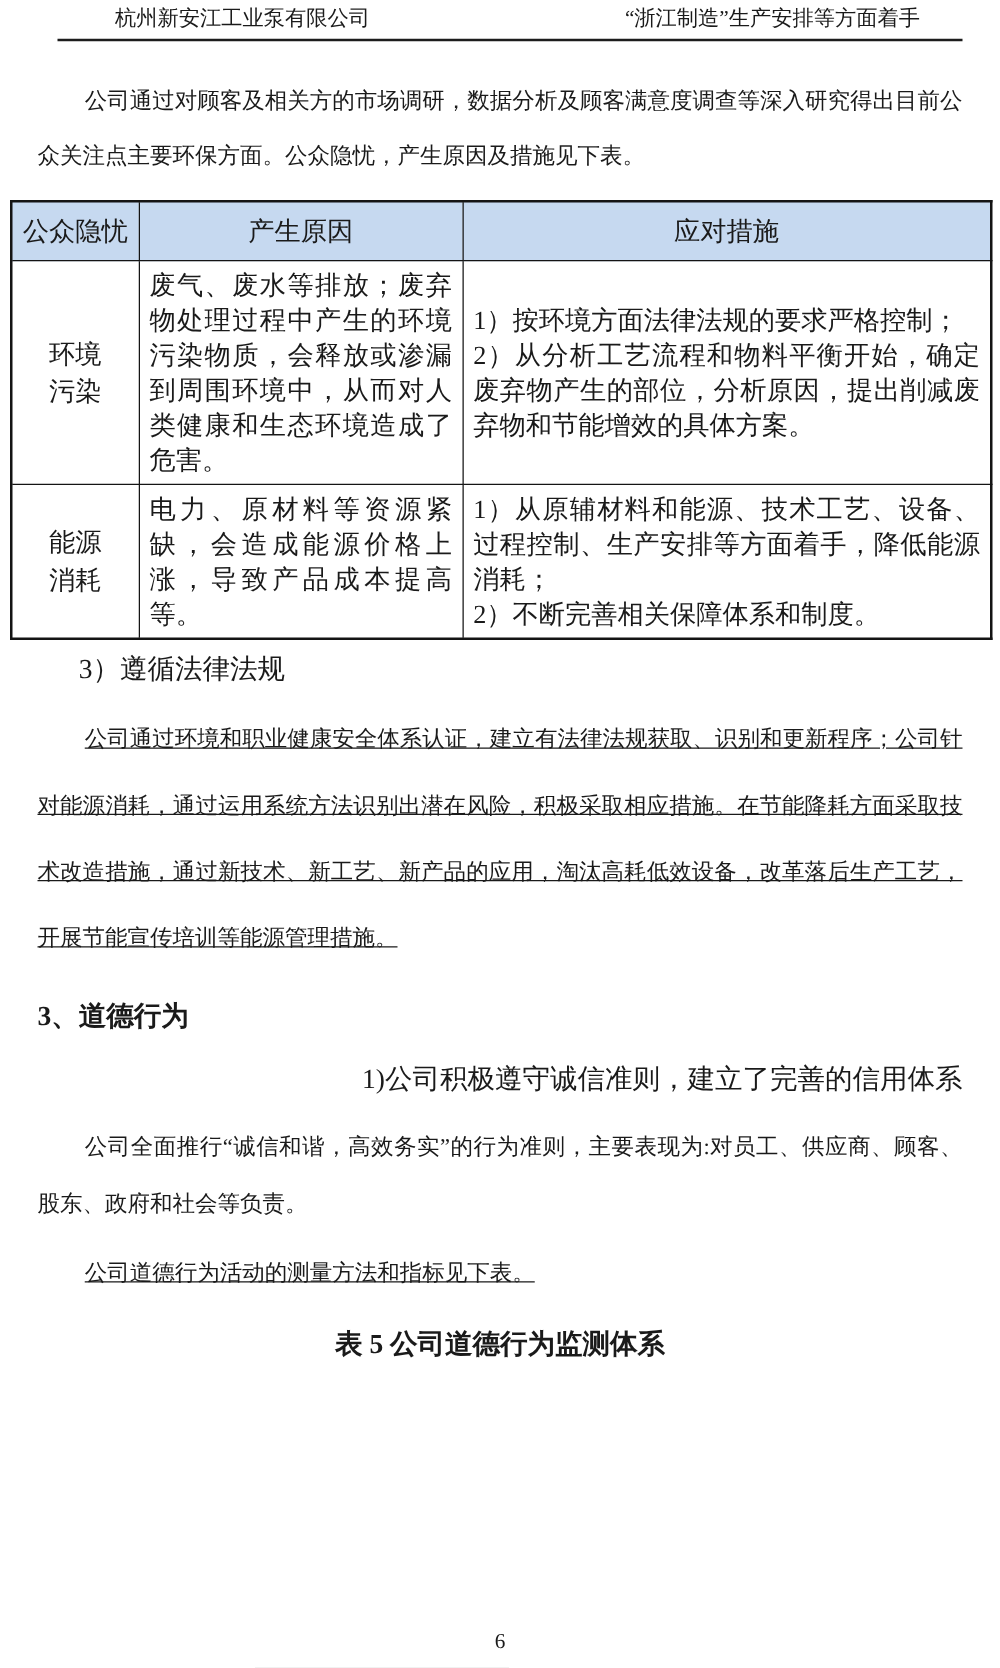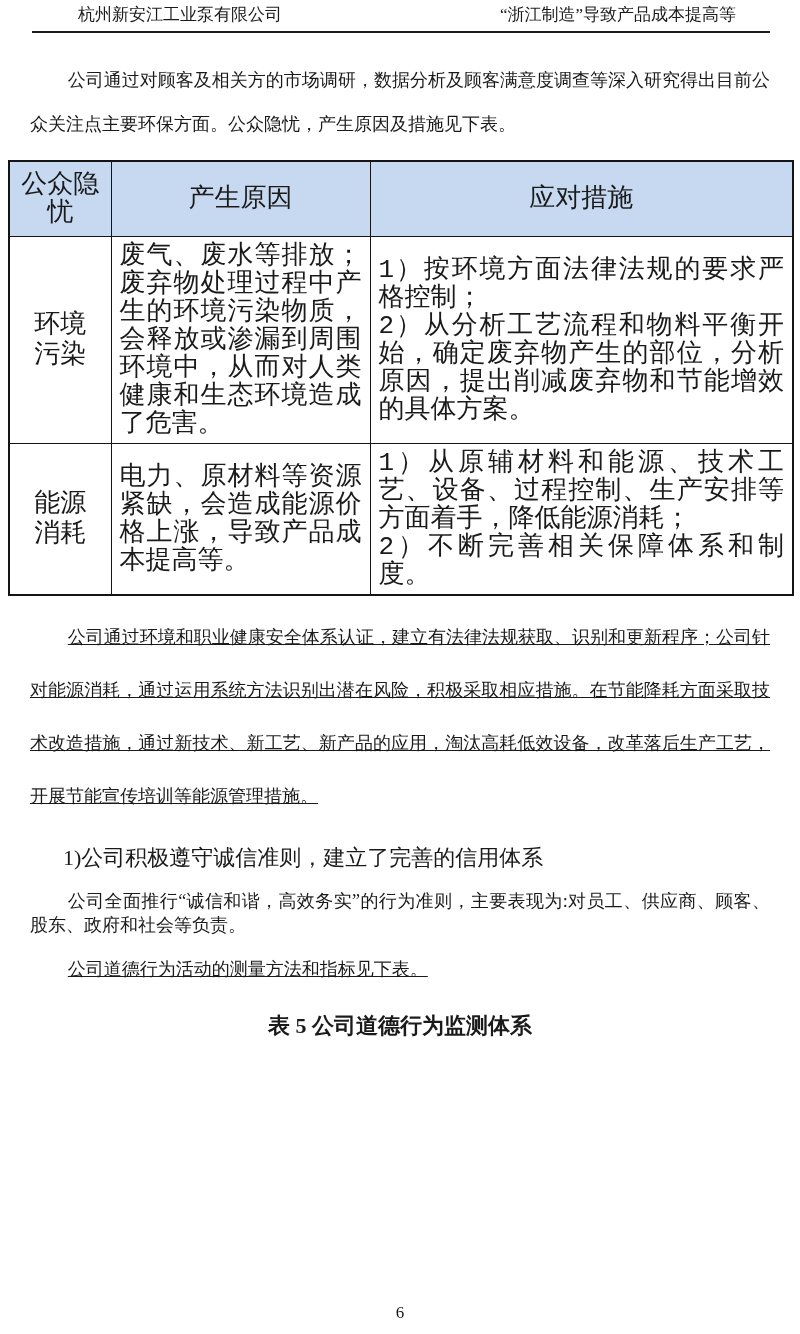--- a/index.html
+++ b/index.html
@@ -7,42 +7,41 @@
     position:relative;
     width:800px;height:1334px;
     margin:0 auto;
     background:#ffffff;
     font-family:"Liberation Serif","DejaVu Serif",serif;
     color:#1a1a1a;
     overflow:hidden;
   }
   
   .page-header{
-    position:absolute;top:4px;left:32px;right:30px;
+    position:absolute;top:4px;left:46px;right:30px;
     display:flex;justify-content:space-between;align-items:flex-end;
     font-size:17px;line-height:22px;
     padding:0 34px 5px 46px;
     border-bottom:2px solid #1c1c1c;
   }
   
   .flow{position:absolute;top:0;left:0;right:0;}
   .para{
     margin:0 30px;font-size:18px;text-align:justify;
   }
   .p-intro{margin-top:58px;line-height:44px;text-indent:2.1em;}
   .caption{
     margin:8px 30px 0;font-size:22px;line-height:30px;
     font-weight:bold;text-align:center;
   }
   
   table.t4{
     margin:14px 0 0 8px;width:784px;
     border-collapse:collapse;table-layout:fixed;
-    font-size:26px;
-    font-family:Liberation Mono, monospace;
+    font-size:21px;
   }
   table.t4 col.c1{width:102px;}
   table.t4 col.c2{width:259px;}
   table.t4 col.c3{width:423px;}
   table.t4{border:2px solid #141414;}
   table.t4 th,table.t4 td{
     border:1px solid #141414;
     line-height:28px;vertical-align:middle;
   }
   table.t4 th{
@@ -58,39 +57,39 @@
   }
   td.cause,td.measures{text-align:justify;}
   
   .sub-item{
     margin:8px 30px 0;font-size:22px;line-height:30px;text-indent:1.5em;
   }
   .p-law{margin-top:15px;line-height:53px;text-indent:2.1em;text-decoration:underline;}
   .h-ethics{
     margin:21px 30px 0;font-size:22px;line-height:30px;font-weight:bold;
   }
-  .item-credit{margin-top:20px;}
-  .p-credit{margin-top:16px;line-height:24px;text-indent:2.1em;}
+  .item-credit{margin-top:20px;text-align:right;}
+  .p-credit{margin-top:16px;line-height:46px;text-indent:2.1em;}
   .item-system{margin-top:10px;}
   .p-measure{margin-top:11px;line-height:43px;text-indent:2.1em;text-decoration:underline;}
   .caption5{margin-top:20px;}
   
   .page-number{
     position:absolute;top:1302px;left:0;right:0;
     text-align:center;font-size:17px;line-height:22px;
   }
 </style>
 </head>
 <body>
 
 <div class="page">
 
   <div class="page-header">
     <span>杭州新安江工业泵有限公司</span>
-    <span>“浙江制造”导致产品成本提高等</span>
+    <span>“浙江制造”生产安排等方面着手</span>
   </div>
 
   <div class="flow">
 
     <p class="para p-intro">公司通过对顾客及相关方的市场调研，数据分析及顾客满意度调查等深入研究得出目前公众关注点主要环保方面。公众隐忧，产生原因及措施见下表。</p>
 
 
     <table class="t4">
       <colgroup>
           <col class="c1">
@@ -121,23 +120,25 @@
           </td>
           <td class="cause">电力、原材料等资源紧缺，会造成能源价格上涨，导致产品成本提高等。</td>
           <td class="measures">
             <div>1）从原辅材料和能源、技术工艺、设备、过程控制、生产安排等方面着手，降低能源消耗；</div>
             <div>2）不断完善相关保障体系和制度。</div>
           </td>
         </tr>
       </tbody>
     </table>
 
+    <div class="sub-item">3）遵循法律法规</div>
 
     <p class="para p-law">公司通过环境和职业健康安全体系认证，建立有法律法规获取、识别和更新程序；公司针对能源消耗，通过运用系统方法识别出潜在风险，积极采取相应措施。在节能降耗方面采取技术改造措施，通过新技术、新工艺、新产品的应用，淘汰高耗低效设备，改革落后生产工艺，开展节能宣传培训等能源管理措施。</p>
 
+    <div class="h-ethics">3、道德行为</div>
 
     <div class="sub-item item-credit">1)公司积极遵守诚信准则，建立了完善的信用体系</div>
 
     <p class="para p-credit">公司全面推行“诚信和谐，高效务实”的行为准则，主要表现为:对员工、供应商、顾客、股东、政府和社会等负责。</p>
 
 
     <p class="para p-measure">公司道德行为活动的测量方法和指标见下表。</p>
 
     <div class="caption caption5">表 5 公司道德行为监测体系</div>
 

